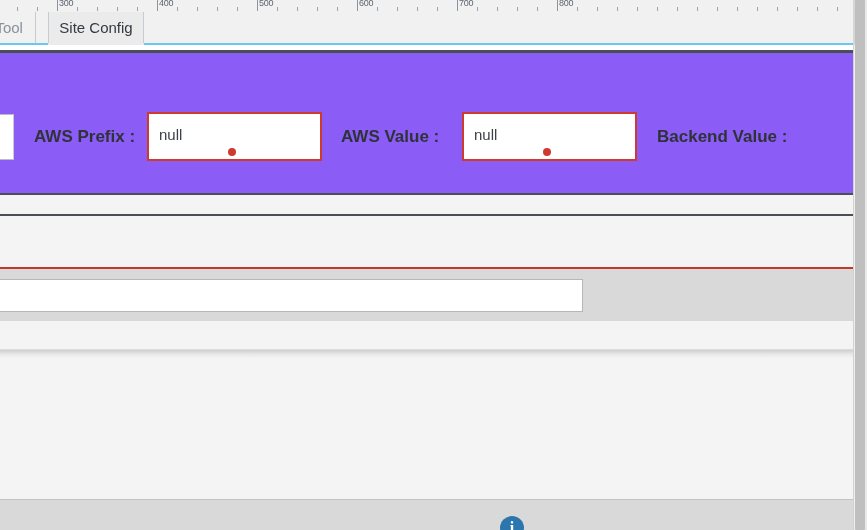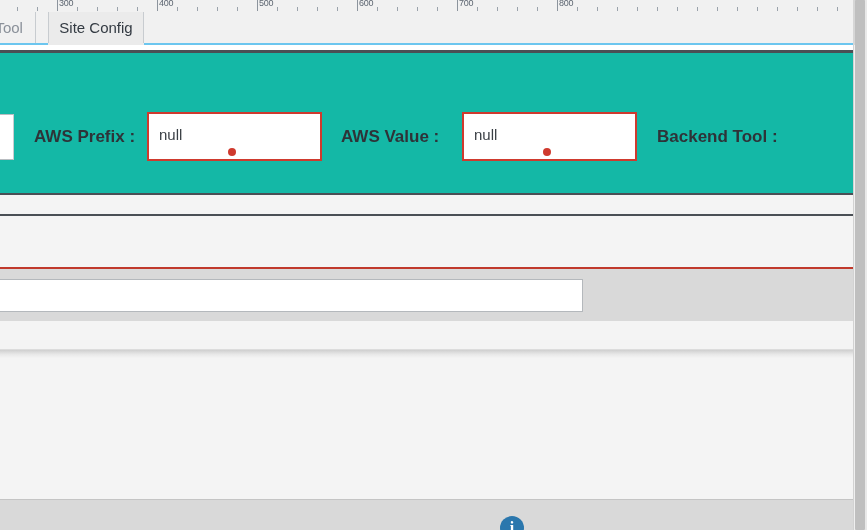--- a/index.html
+++ b/index.html
@@ -111,21 +111,21 @@
     left: 0; top: 50px;
     width: 853px; height: 3px;
     background: #4a4f55;
   }
 
   
   .form-panel {
     position: absolute;
     left: 0; top: 53px;
     width: 853px; height: 140px;
-    background: #14b8a6;
+    background: #8b5cf6;
   }
   .field-label {
     position: absolute;
     font-size: 17px;
     font-weight: bold;
     color: #2e3338;
     white-space: nowrap;
     font-family: "Liberation Sans", sans-serif;
   }
   .input-box {
@@ -350,21 +350,21 @@
   <div class="input-box plain" style="left:-14px; top:61px; width:28px; height:46px;"></div>
 
   <div class="field-label" style="left:34px; top:74px;">AWS Prefix :</div>
   <div class="input-box" style="left:147px; top:59px; width:175px; height:49px;">null</div>
   <div class="dot-marker" style="left:228px; top:95px;"></div>
 
   <div class="field-label" style="left:341px; top:74px;">AWS Value :</div>
   <div class="input-box" style="left:462px; top:59px; width:175px; height:49px;">null</div>
   <div class="dot-marker" style="left:543px; top:95px;"></div>
 
-  <div class="field-label" style="left:657px; top:74px;">Backend Tool :</div>
+  <div class="field-label" style="left:657px; top:74px;">Backend Value :</div>
 </div>
 
 <div class="rule-dark-a"></div>
 <div class="band-a"></div>
 <div class="rule-dark-b"></div>
 <div class="band-b"></div>
 <div class="rule-red"></div>
 
 <div class="wide-band"></div>
 <div class="wide-input"></div>

